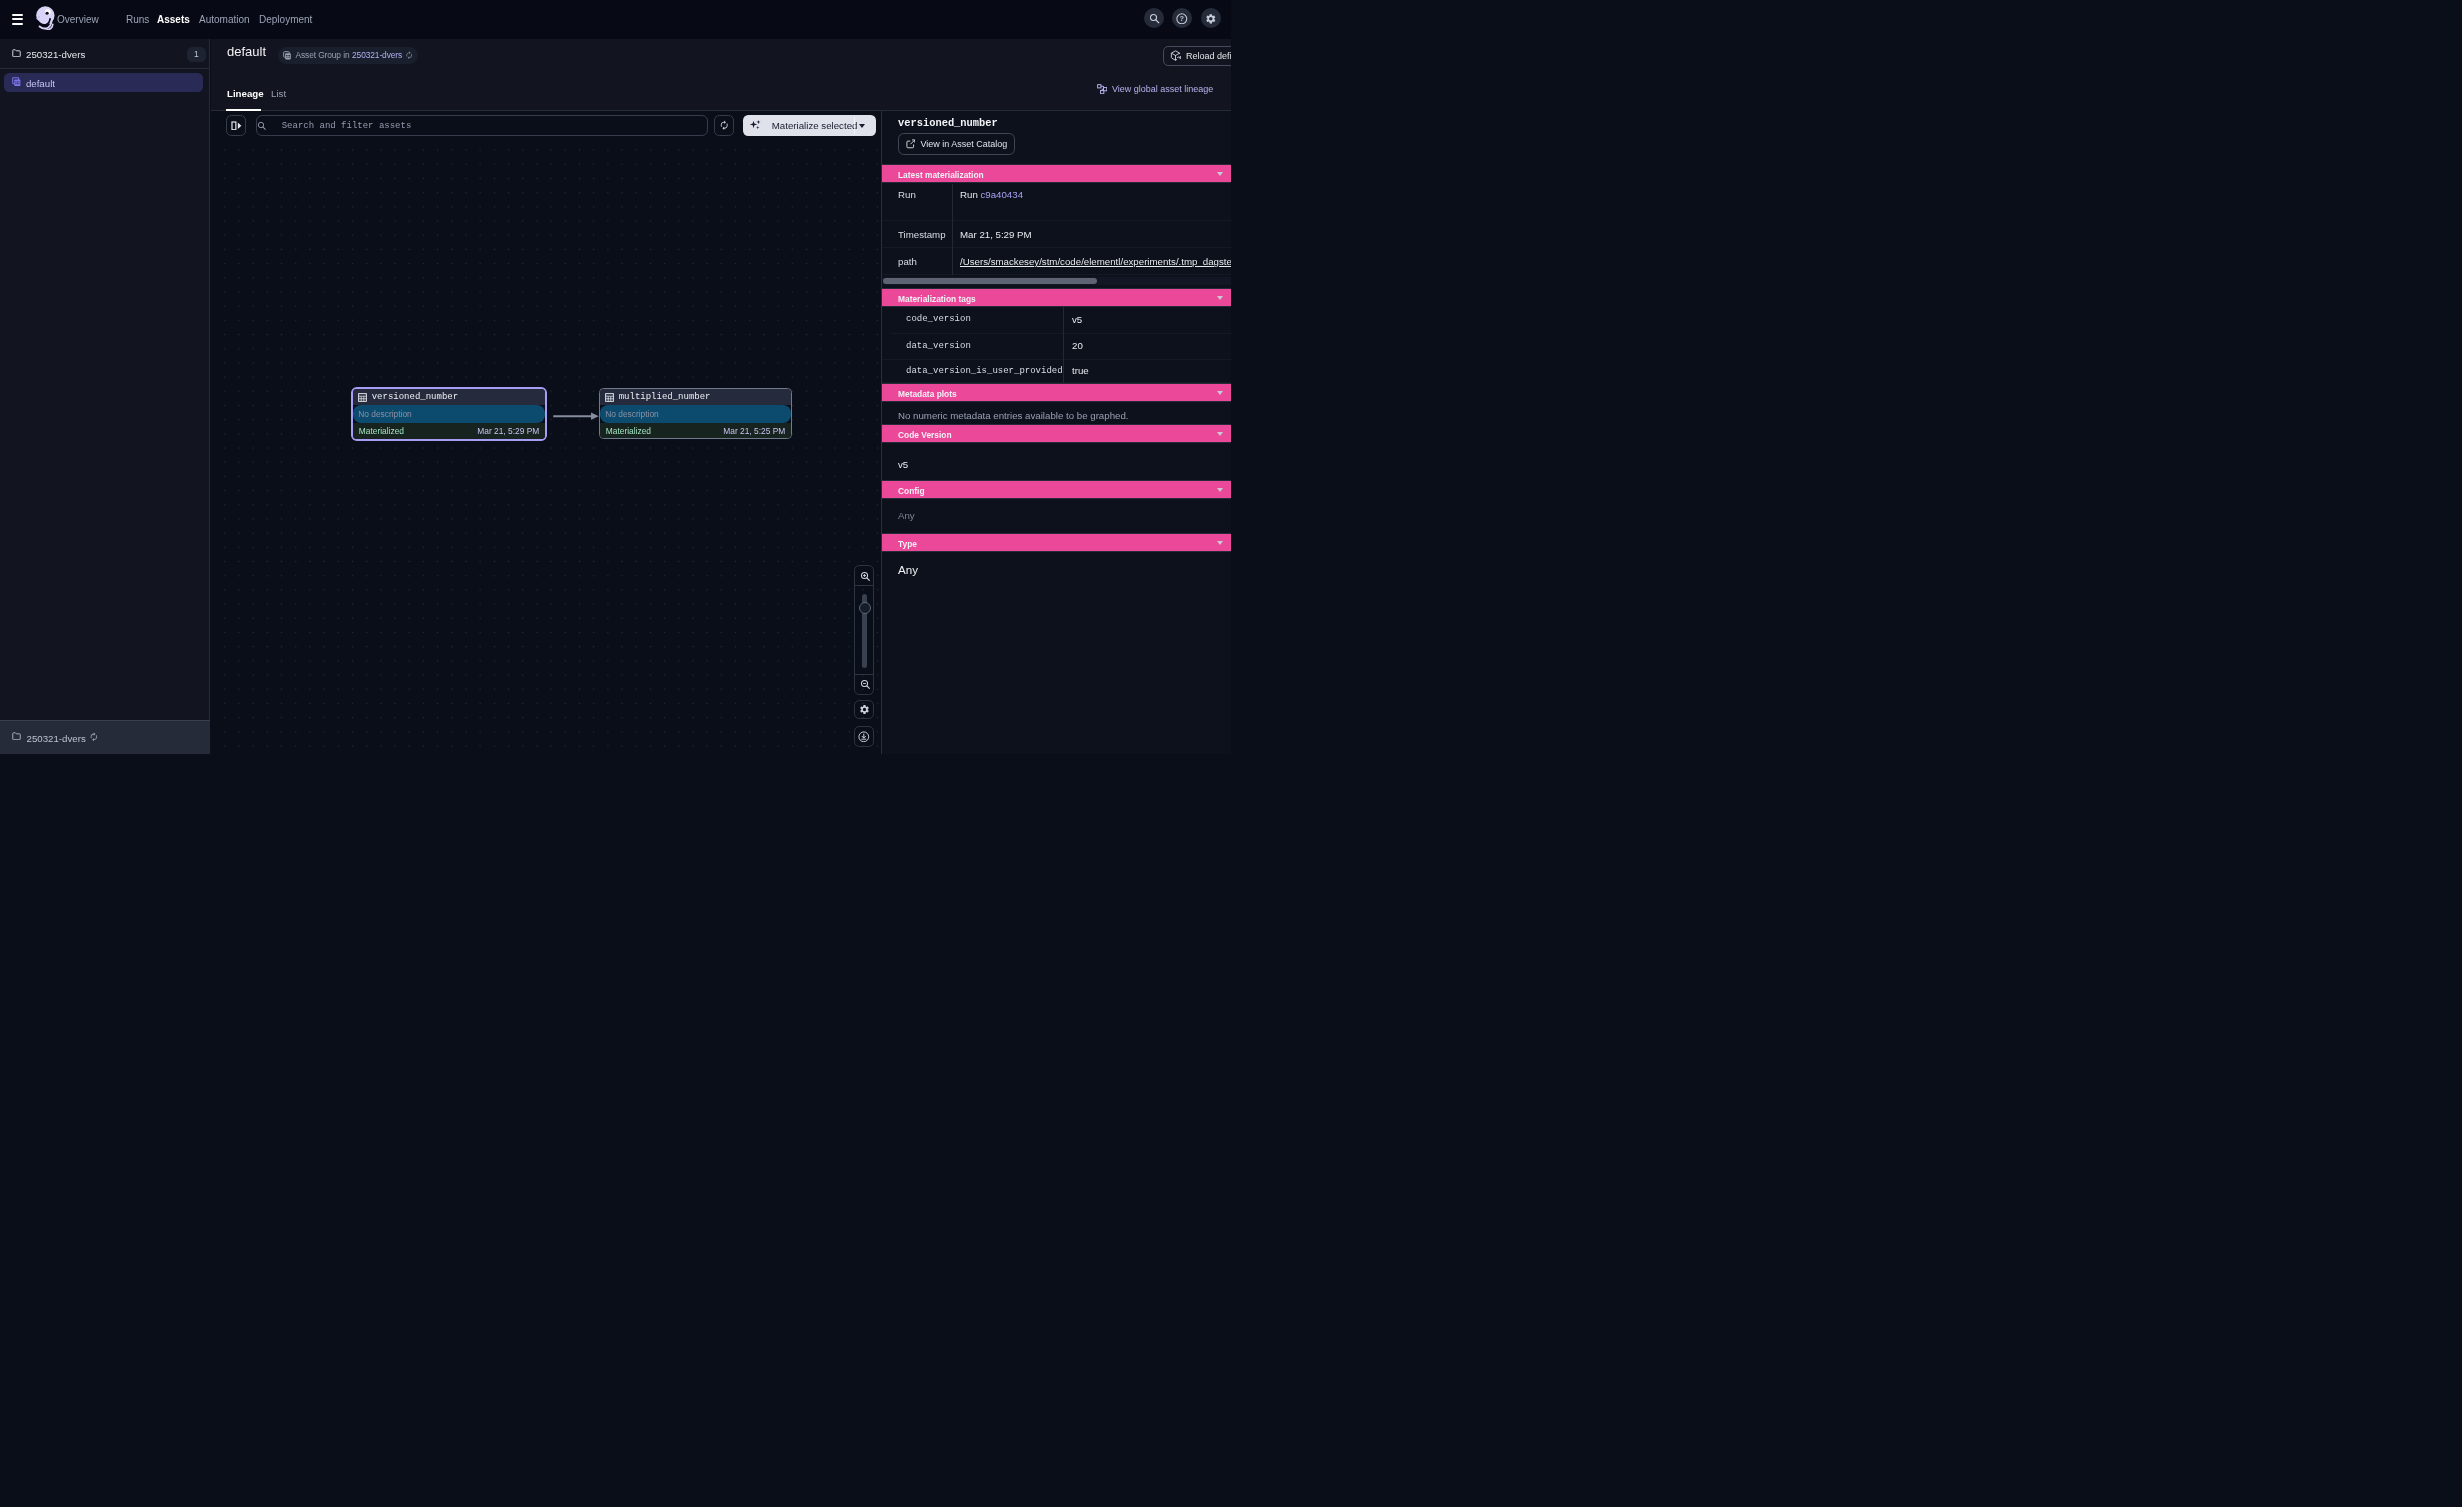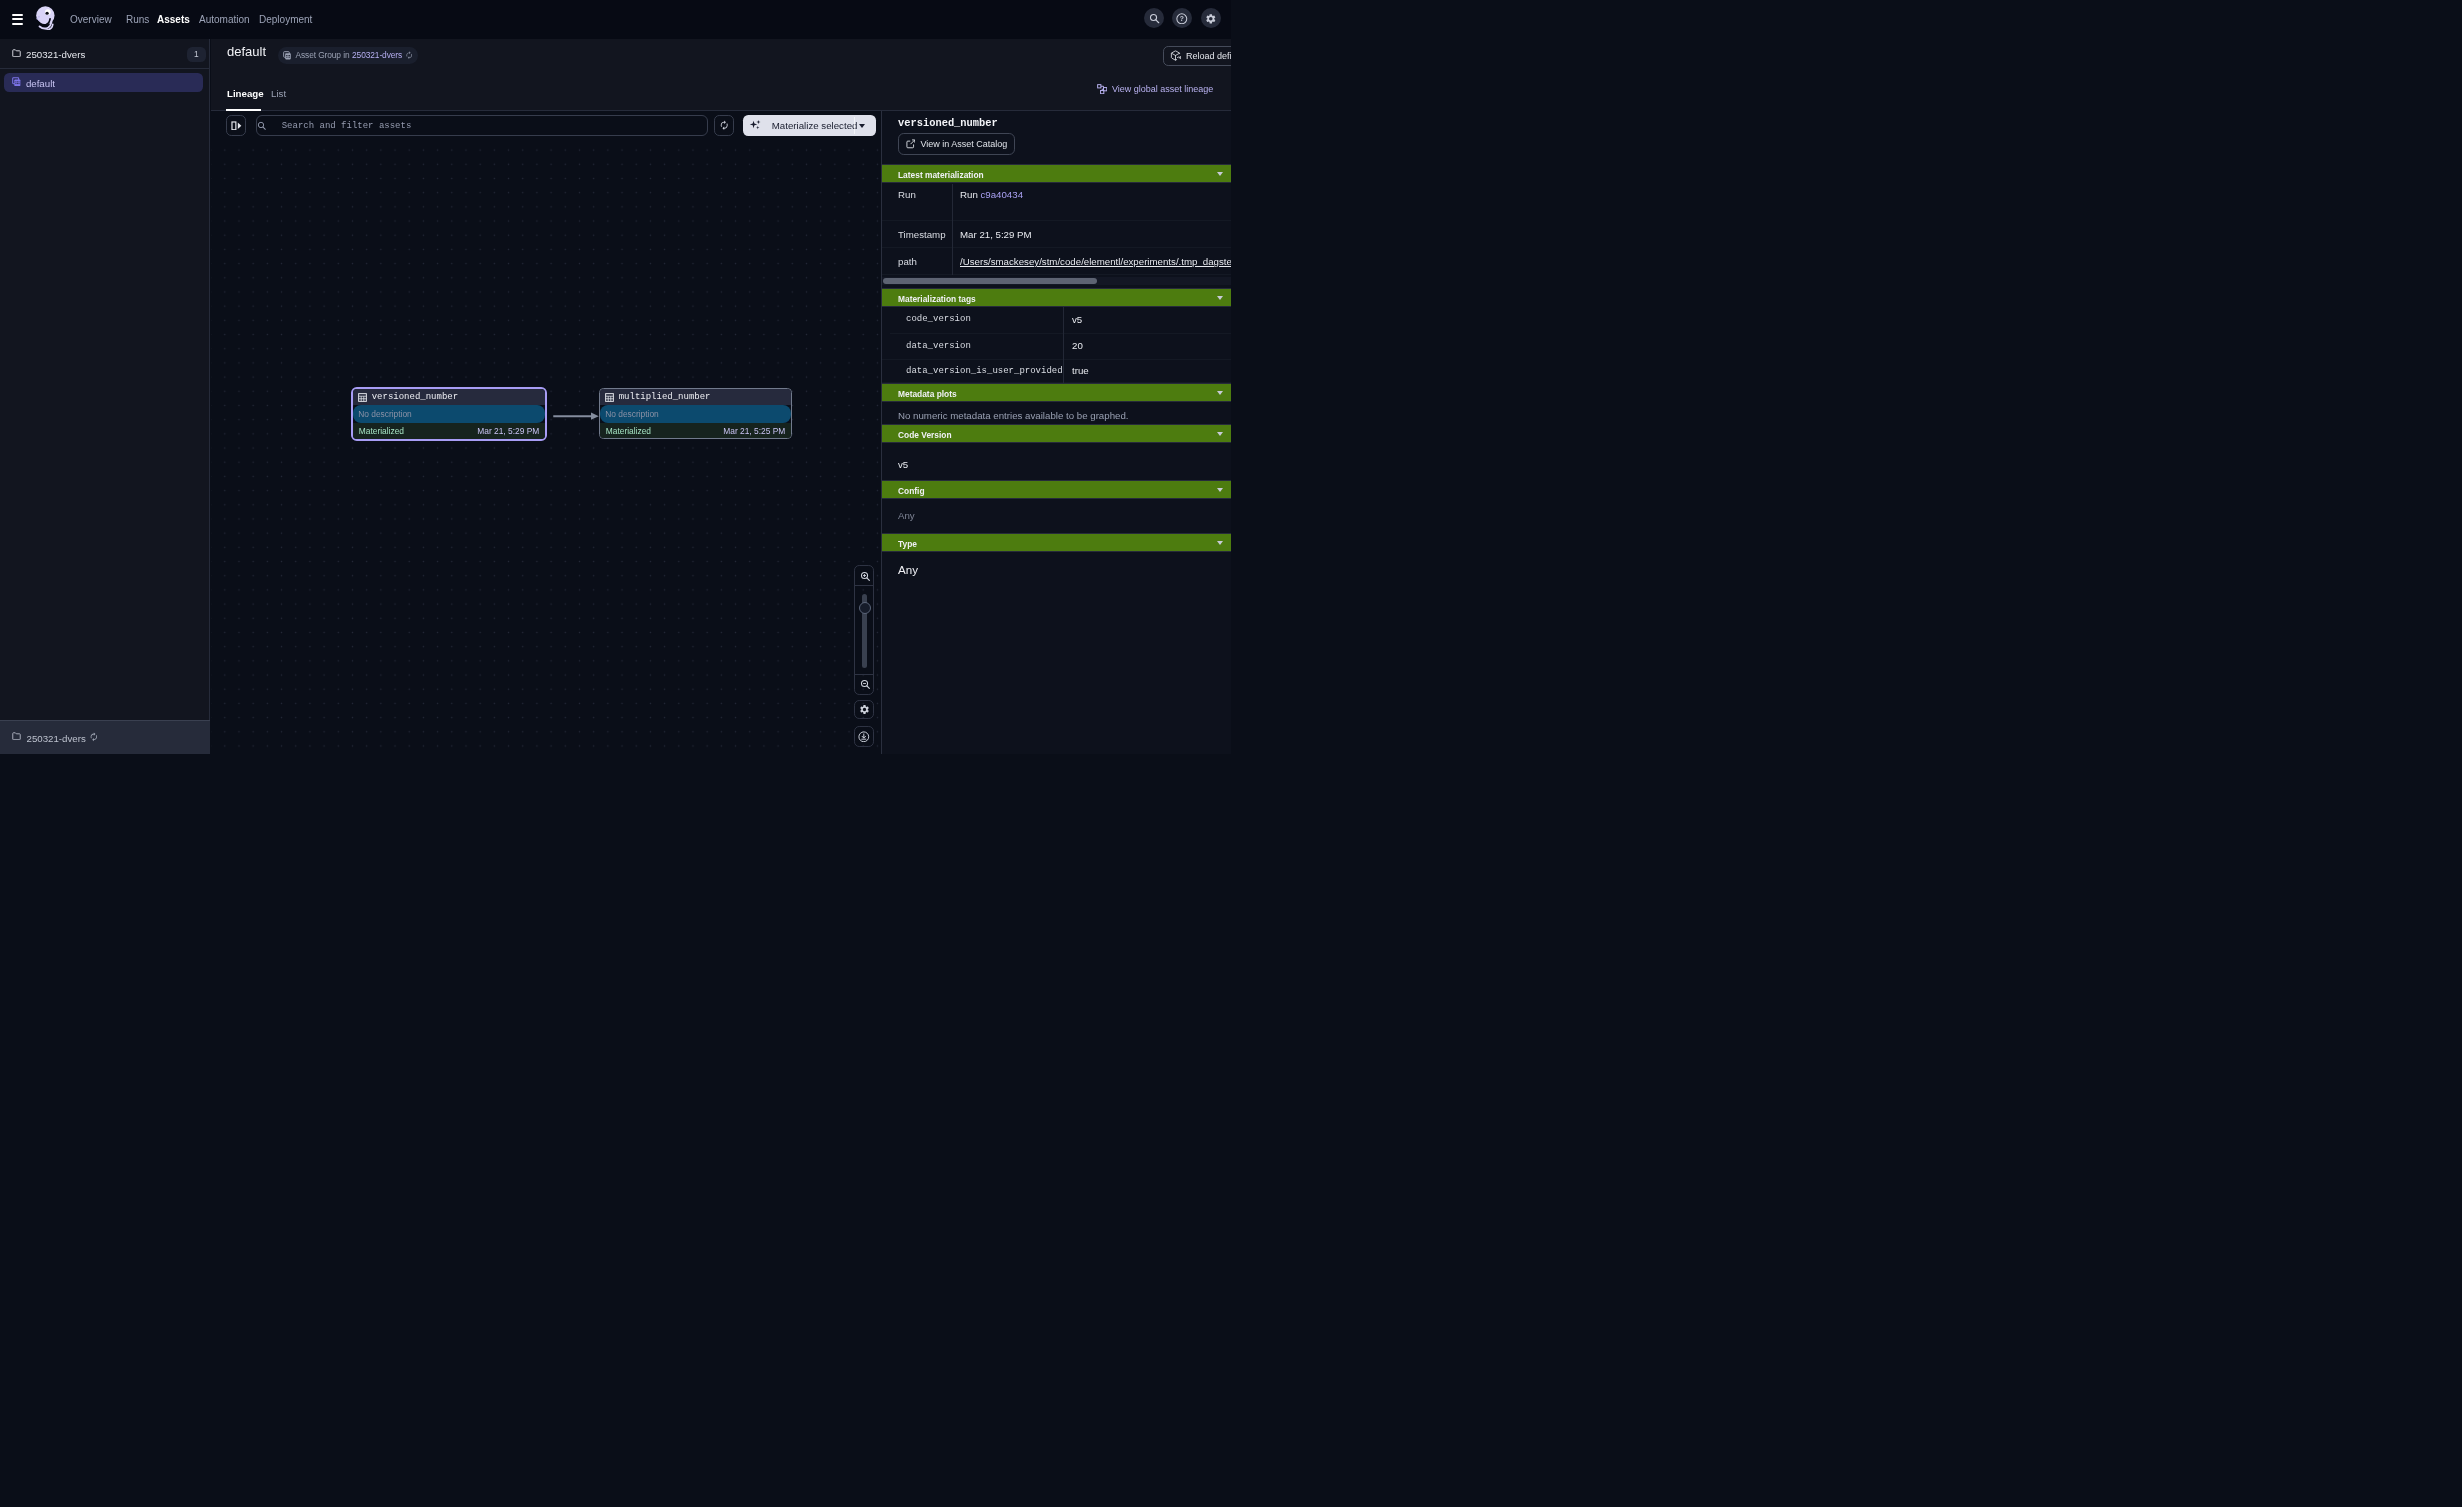--- a/index.html
+++ b/index.html
@@ -72,21 +72,21 @@
 #zoombox .d2 { position:absolute; left:0; bottom:19.4px; width:100%; height:0.6px; background:#2E3343; }
 #ztrack { position:absolute; left:7.2px; top:28px; width:5.2px; height:74px; background:#39404F; border-radius:2.6px; }
 #zthumb { position:absolute; left:3.7px; top:36px; width:12.3px; height:12.3px; border-radius:50%; border:1.3px solid #5A6478; background:#161C2A; }
 #gearbtn { position:absolute; left:643px; top:589px; width:20.4px; height:19.4px; border:0.6px solid #2E3343; border-radius:5.2px; display:flex; align-items:center; justify-content:center; }
 #dlbtn { position:absolute; left:643px; top:615px; width:20.4px; height:21px; border:0.6px solid #2E3343; border-radius:5.2px; display:flex; align-items:center; justify-content:center; }
 
 
 #panel { position:absolute; left:881px; top:111px; width:350px; height:643px; background:#0D111C; border-left:0.6px solid #2A2F3E; }
 #ptitle { position:absolute; left:16px; top:5.8px; font-family:"Liberation Mono", monospace; font-size:10.4px; font-weight:700; color:#F3F4F8; }
 #catalogbtn { position:absolute; left:16px; top:22px; width:117px; height:22px; border:0.6px solid #3F4554; border-radius:5.8px; display:flex; align-items:center; justify-content:center; gap:5.2px; color:#DFE2E8; font-size:9px; }
-.sechead { position:absolute; left:0; width:349px; height:19px; background:#4d7c0f; border-top:0.6px solid #262B3A; border-bottom:0.6px solid #262B3A; }
+.sechead { position:absolute; left:0; width:349px; height:19px; background:#ec4899; border-top:0.6px solid #262B3A; border-bottom:0.6px solid #262B3A; }
 .sechead .t { position:absolute; left:16px; top:4.5px; font-size:8.4px; font-weight:700; color:#F0F1F5; }
 .sechead .caret { position:absolute; right:8.4px; top:7.1px; width:0; height:0; border-left:3.9px solid transparent; border-right:3.9px solid transparent; border-top:4.5px solid #C8CBD6; }
 .prow { position:absolute; left:0; width:349px; border-bottom:0.6px solid #20253366; }
 .plabel { position:absolute; left:16px; font-size:9.7px; color:#DADDE4; }
 .pvalue { position:absolute; left:78px; font-size:9.7px; color:#E8EAEF; white-space:nowrap; }
 .pdiv { position:absolute; width:0.6px; background:#232836; }
 </style>
 </head>
 <body>
 
@@ -101,21 +101,21 @@
     <circle cx="17.5" cy="14.5" r="14.2" fill="#D9D4F7"></circle>
     <path d="M 4.6 22 Q 11.5 31 18.6 28.6 Q 24 26.6 24.8 19.8" stroke="#070A14" stroke-width="2.6" fill="none" stroke-linecap="round"></path>
     <path d="M 8.6 31.6 Q 15.5 37.2 22 33.2 Q 26.3 30.3 27 23.6" stroke="#D9D4F7" stroke-width="2.9" fill="none" stroke-linecap="round"></path>
     <path d="M 18 37.6 Q 23.4 37.4 26.8 33.8 Q 28.6 31.7 29 28.4" stroke="#D9D4F7" stroke-width="2.5" fill="none" stroke-linecap="round"></path>
     <circle cx="21.4" cy="9.4" r="4.4" fill="#FDFDFE"></circle>
     <circle cx="20.2" cy="11.2" r="2.5" fill="#0D0F18"></circle>
     <circle cx="7.6" cy="16.6" r="1.5" fill="#C3BBF1"></circle>
     <circle cx="5.2" cy="19.6" r="1.3" fill="#C3BBF1"></circle>
     <circle cx="8" cy="22.3" r="1.2" fill="#C3BBF1"></circle>
   </svg>
-  <div class="navitem" style="left:70px;">Overview</div>
+  <div class="navitem" style="left:57px;">Overview</div>
   <div class="navitem" style="left:126px;">Runs</div>
   <div class="navitem active" style="left:157px;">Assets</div>
   <div class="navitem" style="left:199px;">Automation</div>
   <div class="navitem" style="left:259px;">Deployment</div>
 
   <div class="navcircle" style="left:1144px;">
     <svg width="11" height="11" viewBox="0 0 17 17">
         <circle cx="7" cy="7" r="4.7" fill="none" stroke="#C9CDD9" stroke-width="1.7"></circle>
         <line x1="10.6" y1="10.6" x2="15" y2="15" stroke="#C9CDD9" stroke-width="1.9" stroke-linecap="round"></line>
       </svg>

